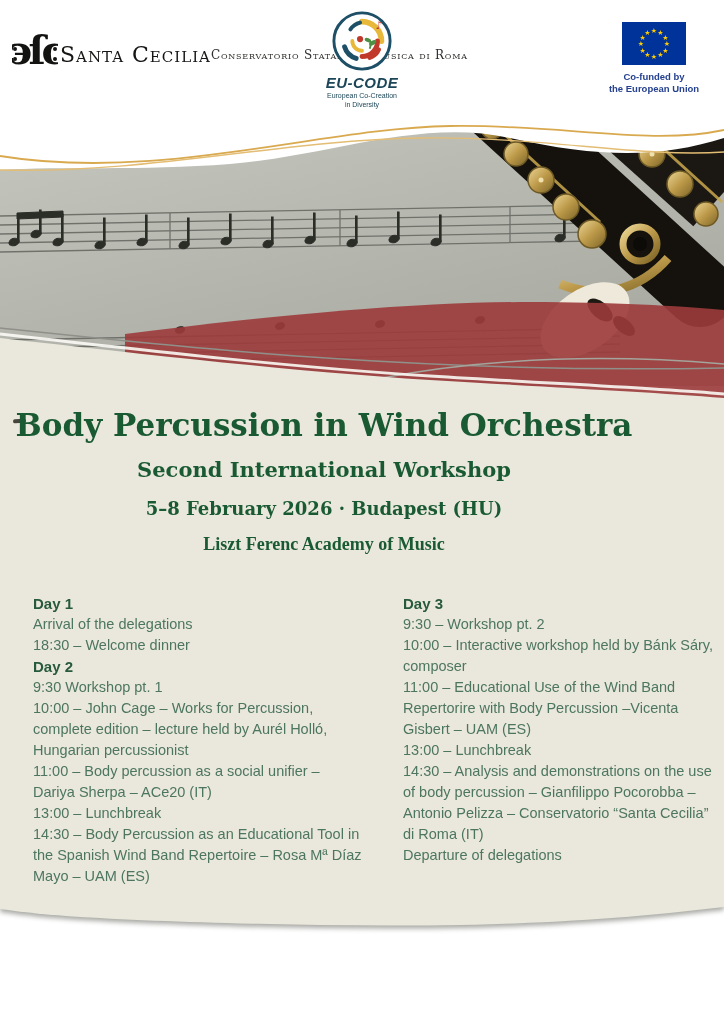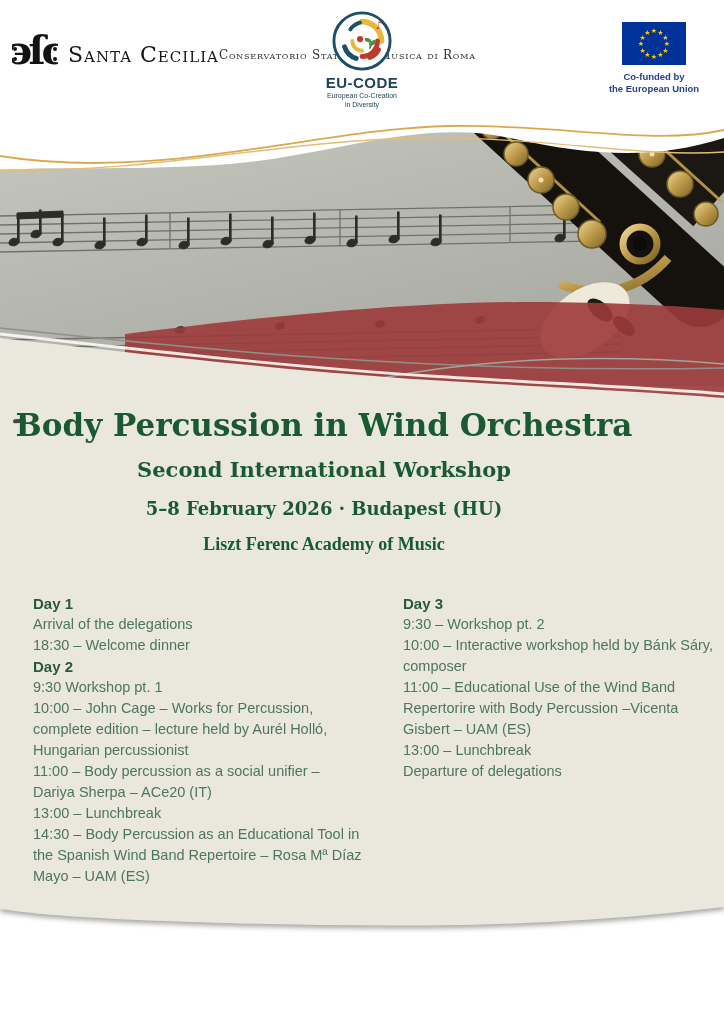--- a/index.html
+++ b/index.html
@@ -4,26 +4,26 @@
 <style>
   html,body{margin:0;padding:0;}
   body{background:#777;}
   .page{
     position:relative;width:724px;height:1024px;margin:0 auto;
     background:#eae8dc;overflow:hidden;
     font-family:"Liberation Sans",sans-serif;
   }
   
   .header{position:absolute;top:0;left:0;width:724px;height:118px;background:#ffffff;z-index:3;}
-  .sc-block{position:absolute;left:12px;top:26px;display:flex;align-items:center;gap:10px;}
+  .sc-block{position:absolute;left:12px;top:26px;display:flex;align-items:center;gap:2px;}
   .sc-text{display:flex;flex-direction:row;}
   .sc-name{font-family:"DejaVu Serif",serif;font-variant:small-caps;font-size:22px;color:#161614;letter-spacing:1px;line-height:1;}
   .sc-sub{font-family:"DejaVu Serif",serif;font-variant:small-caps;font-size:12px;color:#2e2e2c;letter-spacing:.8px;margin-top:4px;}
   .eucode-block{position:absolute;left:50%;top:10px;transform:translateX(-50%);display:flex;flex-direction:column;align-items:center;width:150px;text-align:center;}
-  .eucode-name{font-size:15px;font-weight:bold;color:#1c4658;letter-spacing:.5px;margin-top:2px;}
+  .eucode-name{font-size:15px;font-weight:bold;color:#1c4658;letter-spacing:.5px;margin-top:2px;font-style:italic;}
   .eucode-sub{font-size:7px;color:#1c4658;line-height:1.3;}
   .eu-block{position:absolute;right:20px;top:22px;width:100px;display:flex;flex-direction:column;align-items:center;text-align:center;}
   .eu-label{font-size:9.5px;font-weight:bold;color:#25418f;line-height:1.3;margin-top:6px;}
   
   .hero{position:absolute;top:112px;left:0;width:724px;height:300px;z-index:1;}
   
   .stray{position:absolute;left:13px;top:419px;width:13px;height:3.5px;background:#45463d;border-radius:2px;transform:rotate(-4deg);z-index:2;}
   
   .titleblock{position:absolute;top:408px;left:0;width:648px;text-align:center;color:#1a5a33;font-family:"DejaVu Serif",serif;z-index:2;}
   .title-main{font-size:31px;font-weight:bold;line-height:1.15;}
@@ -242,20 +242,21 @@
         <div class="day-item">11:00 – Body percussion as a social unifier – Dariya Sherpa – ACe20 (IT)</div>
         <div class="day-item">13:00 – Lunchbreak</div>
         <div class="day-item">14:30 – Body Percussion as an Educational Tool in the Spanish Wind Band Repertoire – Rosa Mª Díaz Mayo – UAM (ES)</div>
       </div>
     <div class="program-col col2">
         <div class="day-title">Day 3</div>
         <div class="day-item">9:30 – Workshop pt. 2</div>
         <div class="day-item">10:00 – Interactive workshop held by Bánk Sáry, composer</div>
         <div class="day-item">11:00 – Educational Use of the Wind Band Repertorire with Body Percussion –Vicenta Gisbert – UAM (ES)</div>
         <div class="day-item">13:00 – Lunchbreak</div>
+        <div class="day-item">14:30 – Analysis and demonstrations on the use of body percussion – Gianfilippo Pocorobba – Antonio Pelizza – Conservatorio “Santa Cecilia” di Roma (IT)</div>
         <div class="day-item">Departure of delegations</div>
       </div>
   </div>
 
   <svg class="footer-wave" viewBox="0 0 724 46">
     <rect x="0" y="0" width="724" height="46" fill="#ffffff"></rect>
     <path d="M0 0 L724 0 L724 14 C640 24 560 30 460 32 C340 34 180 30 80 24 C50 22 20 19 0 16 Z" fill="#eae8dc" style="filter:drop-shadow(0 3px 2.5px rgba(60,60,50,0.45));"></path>
   </svg>
 
   <div class="footer">

